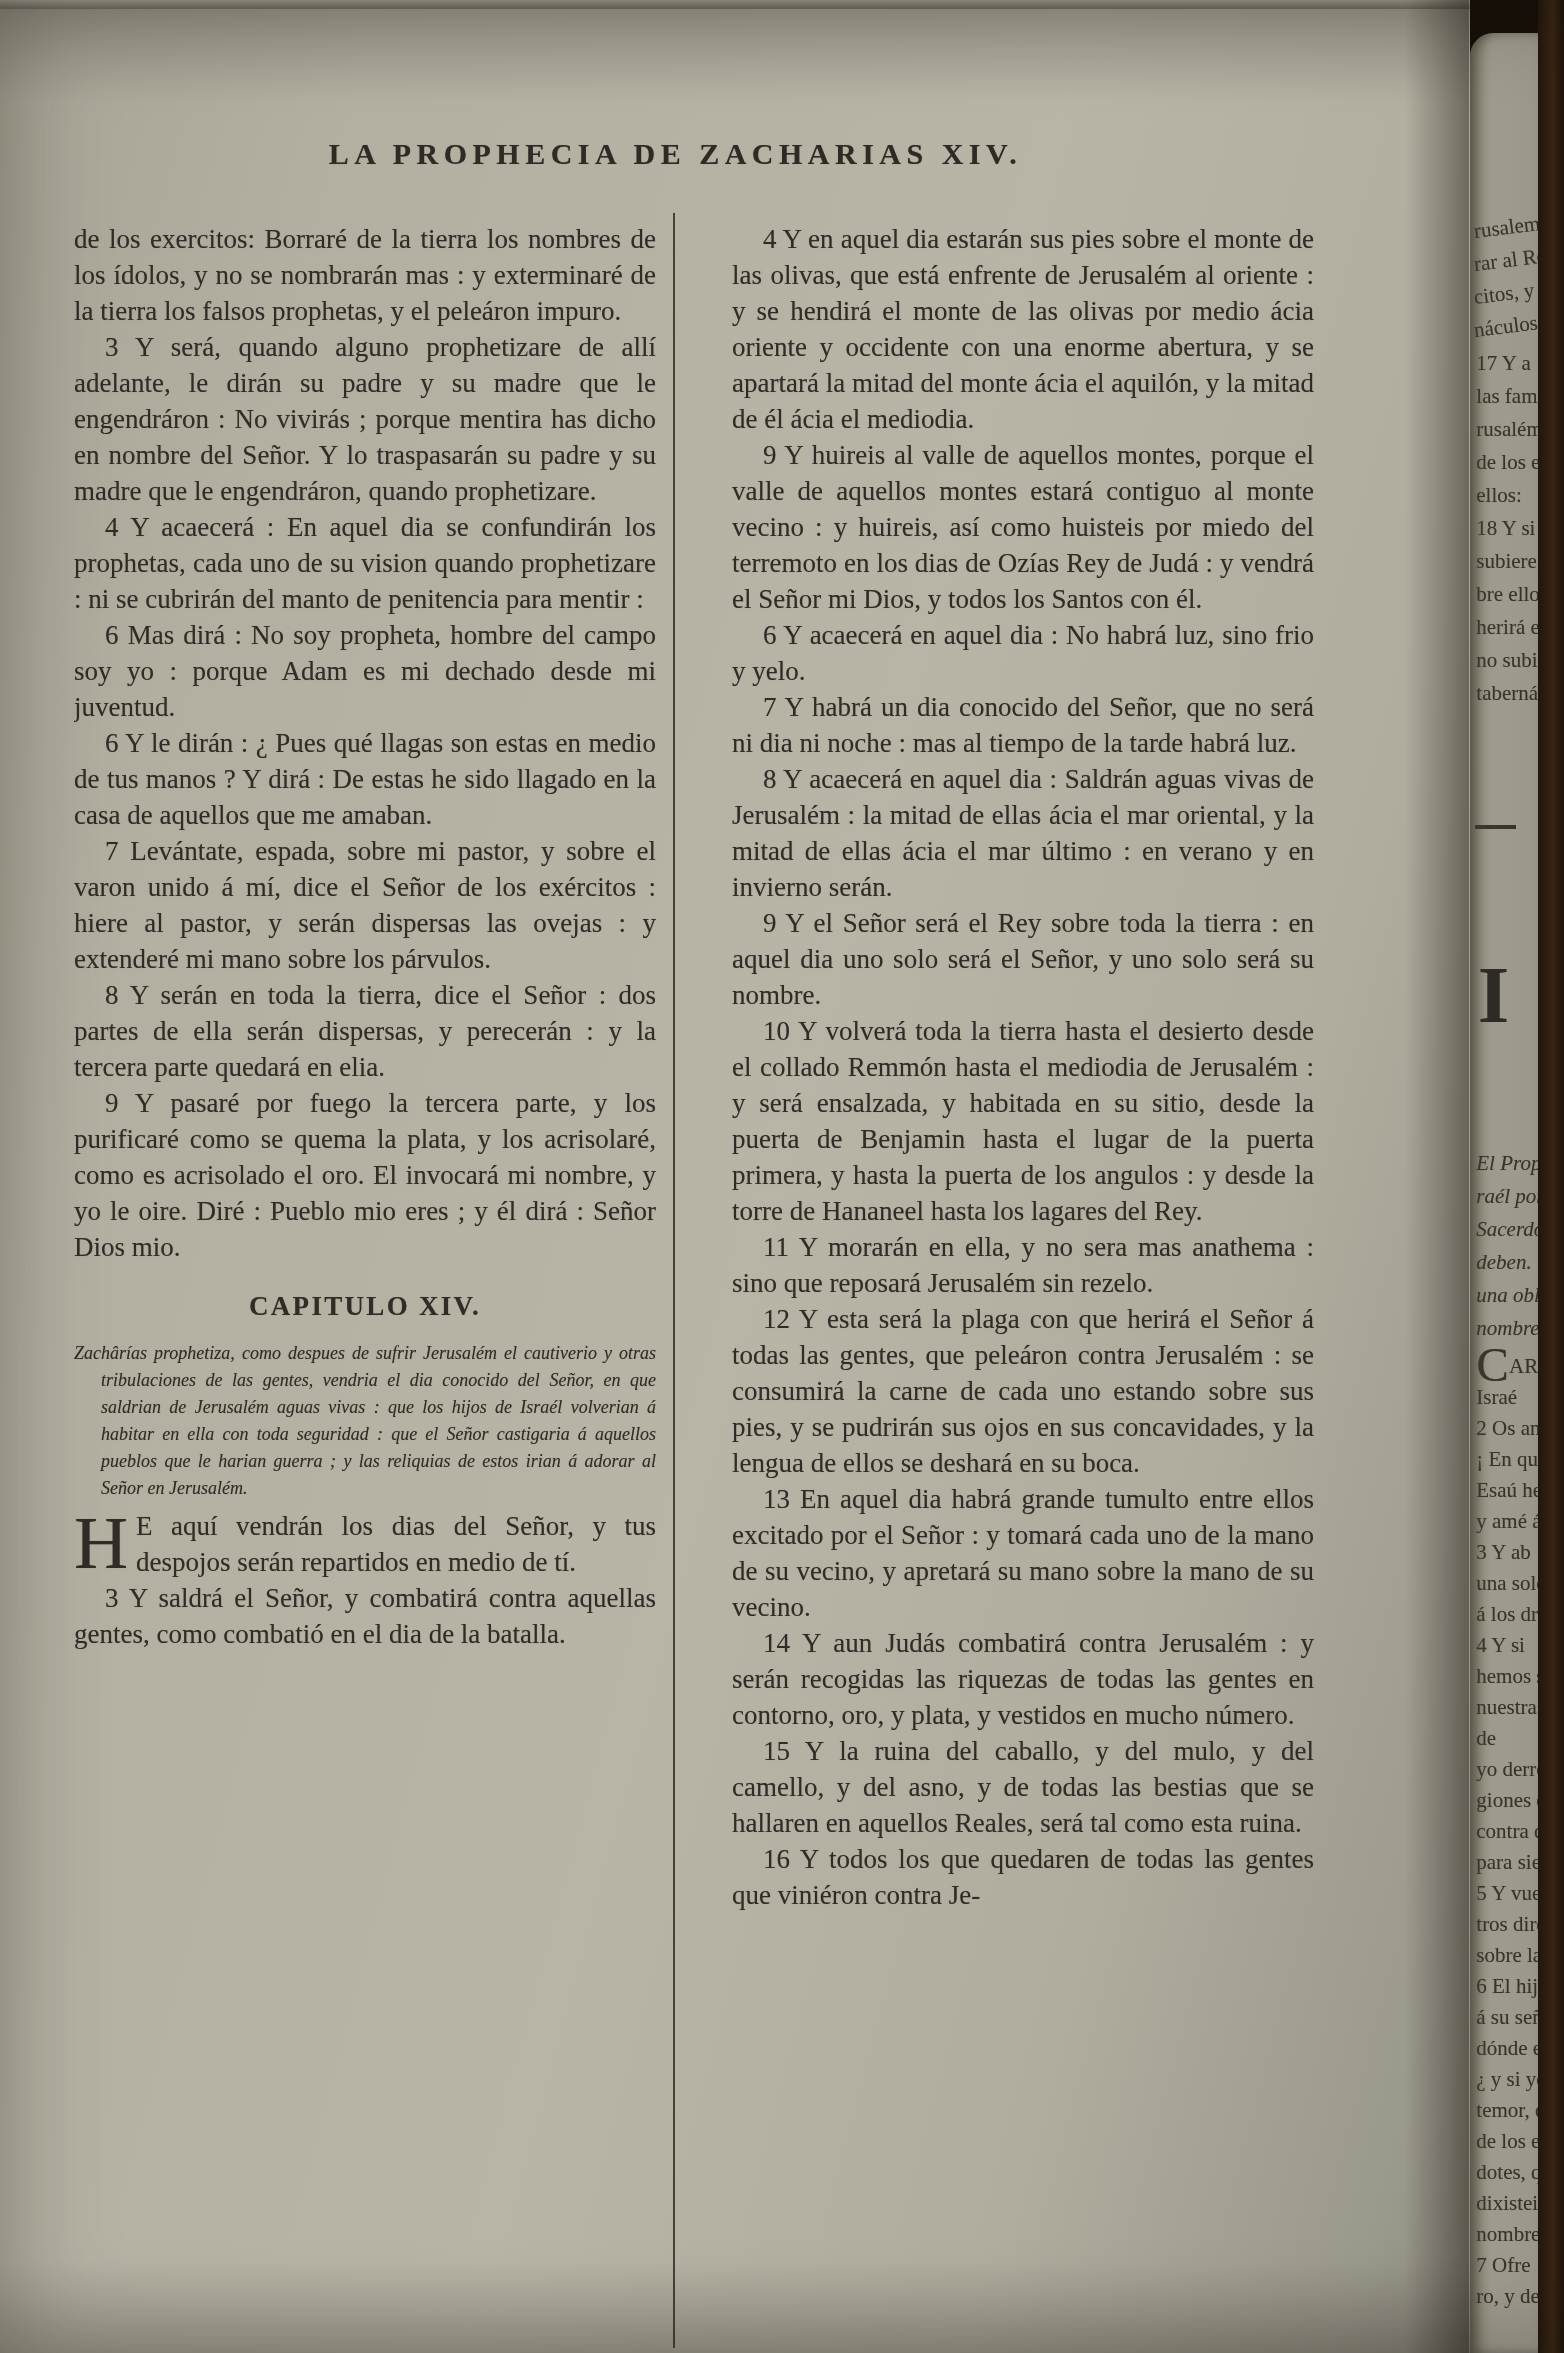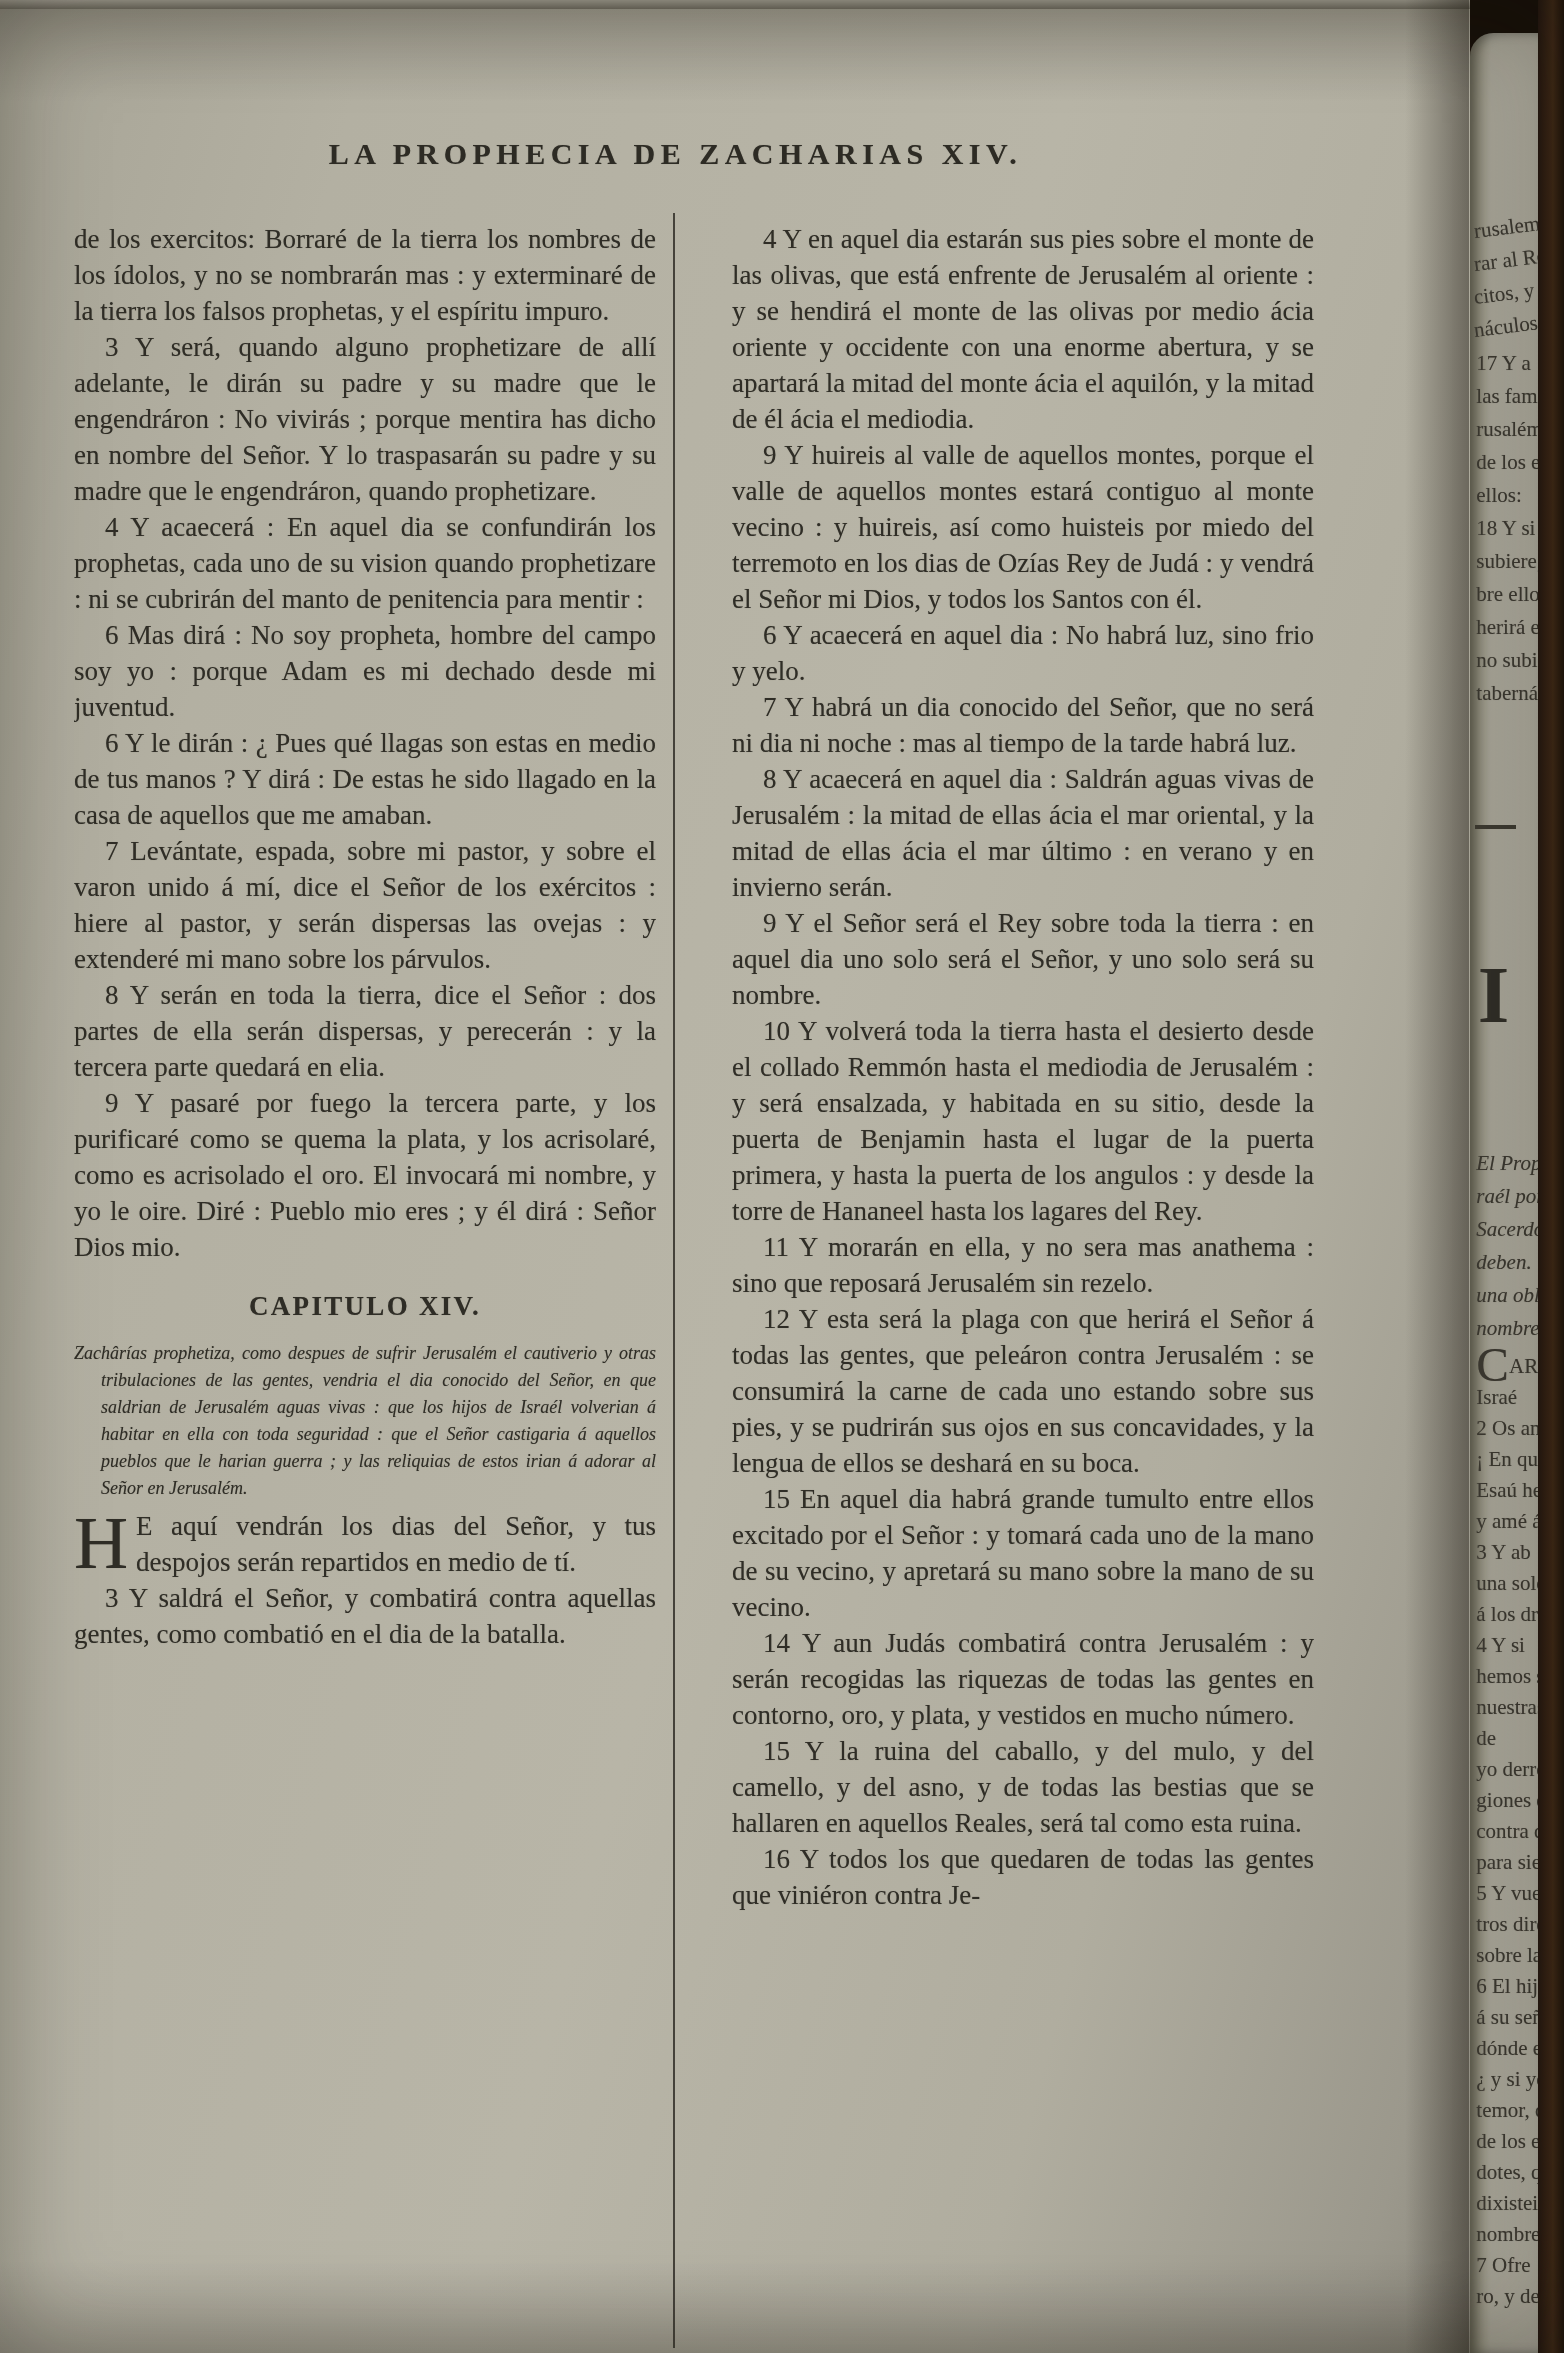--- a/index.html
+++ b/index.html
@@ -95,21 +95,21 @@
 </head>
 <body>
 
 <div class="photo">
 
   <div class="top-pages-edge"></div>
 
   <div class="page-main">
     <div class="running-head">LA PROPHECIA DE ZACHARIAS XIV.</div>
     <div class="col col-left" id="col-left">
-        <p class="para cont">de los exercitos: Borraré de la tierra los nombres de los ídolos, y no se nombrarán mas : y exterminaré de la tierra los falsos prophetas, y el espíritu impuro.</p>
+        <p class="para cont">de los exercitos: Borraré de la tierra los nombres de los ídolos, y no se nombrarán mas : y exterminaré de la tierra los falsos prophetas, y el peleáron impuro.</p>
         <p class="para">3 Y será, quando alguno prophetizare de allí adelante, le dirán su padre y su madre que le engendráron : No vivirás ; porque mentira has dicho en nombre del Señor. Y lo traspasarán su padre y su madre que le engendráron, quando prophetizare.</p>
         <p class="para">4 Y acaecerá : En aquel dia se confundirán los prophetas, cada uno de su vision quando prophetizare : ni se cubrirán del manto de penitencia para mentir :</p>
         <p class="para">6 Mas dirá : No soy propheta, hombre del campo soy yo : porque Adam es mi dechado desde mi juventud.</p>
         <p class="para">6 Y le dirán : ¿ Pues qué llagas son estas en medio de tus manos ? Y dirá : De estas he sido llagado en la casa de aquellos que me amaban.</p>
         <p class="para">7 Levántate, espada, sobre mi pastor, y sobre el varon unido á mí, dice el Señor de los exércitos : hiere al pastor, y serán dispersas las ovejas : y extenderé mi mano sobre los párvulos.</p>
         <p class="para">8 Y serán en toda la tierra, dice el Señor : dos partes de ella serán dispersas, y perecerán : y la tercera parte quedará en elia.</p>
         <p class="para">9 Y pasaré por fuego la tercera parte, y los purificaré como se quema la plata, y los acrisolaré, como es acrisolado el oro. El invocará mi nombre, y yo le oire. Diré : Pueblo mio eres ; y él dirá : Señor Dios mio.</p>
         <div class="chapter-heading">CAPITULO XIV.</div>
         <p class="summary">Zachârías prophetiza, como despues de sufrir Jerusalém el cautiverio y otras tribulaciones de las gentes, vendria el dia conocido del Señor, en que saldrian de Jerusalém aguas vivas : que los hijos de Israél volverian á habitar en ella con toda seguridad : que el Señor castigaria á aquellos pueblos que le harian guerra ; y las reliquias de estos irian á adorar al Señor en Jerusalém.</p>
         <p class="para first-verse"><span class="dropcap-initial">H</span>E aquí vendrán los dias del Señor, y tus despojos serán repartidos en medio de tí.</p>
@@ -119,21 +119,21 @@
     <div class="col col-right" id="col-right">
         <p class="para">4 Y en aquel dia estarán sus pies sobre el monte de las olivas, que está enfrente de Jerusalém al oriente : y se hendirá el monte de las olivas por medio ácia oriente y occidente con una enorme abertura, y se apartará la mitad del monte ácia el aquilón, y la mitad de él ácia el mediodia.</p>
         <p class="para">9 Y huireis al valle de aquellos montes, porque el valle de aquellos montes estará contiguo al monte vecino : y huireis, así como huisteis por miedo del terremoto en los dias de Ozías Rey de Judá : y vendrá el Señor mi Dios, y todos los Santos con él.</p>
         <p class="para">6 Y acaecerá en aquel dia : No habrá luz, sino frio y yelo.</p>
         <p class="para">7 Y habrá un dia conocido del Señor, que no será ni dia ni noche : mas al tiempo de la tarde habrá luz.</p>
         <p class="para">8 Y acaecerá en aquel dia : Saldrán aguas vivas de Jerusalém : la mitad de ellas ácia el mar oriental, y la mitad de ellas ácia el mar último : en verano y en invierno serán.</p>
         <p class="para">9 Y el Señor será el Rey sobre toda la tierra : en aquel dia uno solo será el Señor, y uno solo será su nombre.</p>
         <p class="para">10 Y volverá toda la tierra hasta el desierto desde el collado Remmón hasta el mediodia de Jerusalém : y será ensalzada, y habitada en su sitio, desde la puerta de Benjamin hasta el lugar de la puerta primera, y hasta la puerta de los angulos : y desde la torre de Hananeel hasta los lagares del Rey.</p>
         <p class="para">11 Y morarán en ella, y no sera mas anathema : sino que reposará Jerusalém sin rezelo.</p>
         <p class="para">12 Y esta será la plaga con que herirá el Señor á todas las gentes, que peleáron contra Jerusalém : se consumirá la carne de cada uno estando sobre sus pies, y se pudrirán sus ojos en sus concavidades, y la lengua de ellos se deshará en su boca.</p>
-        <p class="para">15 En aquel dia habrá grande tumulto entre ellos excitado por el Señor : y tomará cada uno de la mano de su vecino, y apretará su mano sobre la mano de su vecino.</p>
+        <p class="para">13 En aquel dia habrá grande tumulto entre ellos excitado por el Señor : y tomará cada uno de la mano de su vecino, y apretará su mano sobre la mano de su vecino.</p>
         <p class="para">14 Y aun Judás combatirá contra Jerusalém : y serán recogidas las riquezas de todas las gentes en contorno, oro, y plata, y vestidos en mucho número.</p>
         <p class="para">15 Y la ruina del caballo, y del mulo, y del camello, y del asno, y de todas las bestias que se hallaren en aquellos Reales, será tal como esta ruina.</p>
         <p class="para">16 Y todos los que quedaren de todas las gentes que viniéron contra Je-</p>
       </div>
   </div>
 
   <div class="gutter-shadow"></div>
 
   <div class="page-edge">
     <div class="edge-group edge-top" id="edge-top">

